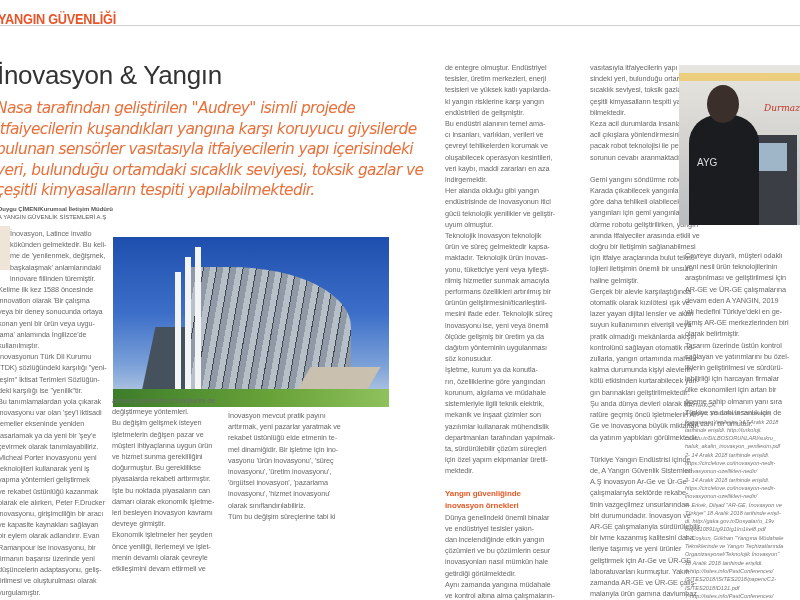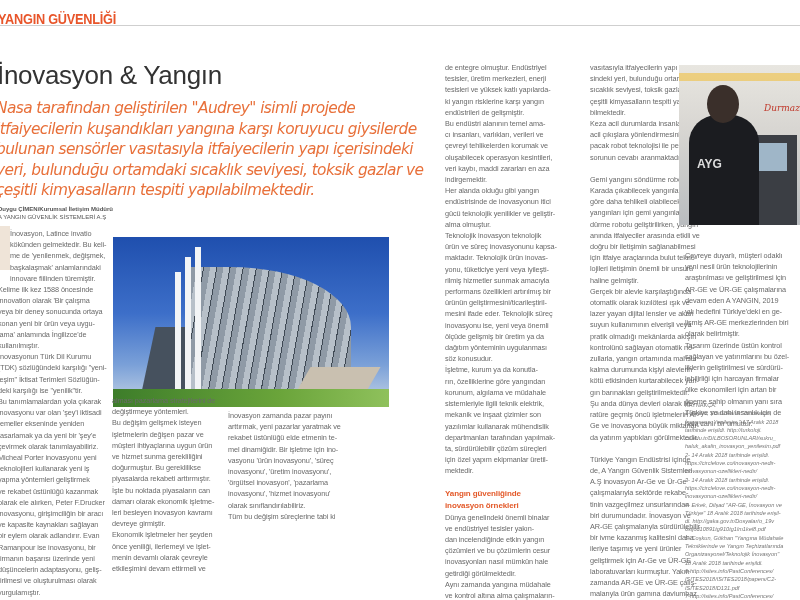--- a/index.html
+++ b/index.html
@@ -38,21 +38,21 @@
   .bld-left { position:absolute; left:35px; top:90px; width:50px; height:70px; background:#46515e; transform:skewX(-12deg); }
   .pillar { position:absolute; width:6px; background:#f2f4f6; }
   .grass { position:absolute; left:0; bottom:0; width:100%; height:18px; background:linear-gradient(90deg,#3d7d2a,#6aa43a 60%,#8fc15c); }
   .path { position:absolute; right:20px; bottom:0; width:70px; height:40px; background:#c9c0b0; transform:skewX(-30deg); }
   .photo-worker { position:absolute; left:679px; top:65px; width:121px; height:160px; overflow:hidden;
          background:linear-gradient(180deg,#e8e6e0 0%,#d8d6d2 40%,#b9bcbf 100%); }
   .worker-body { position:absolute; left:10px; top:50px; width:70px; height:115px; background:#1b1c20; border-radius:28px 28px 0 0; }
   .worker-head { position:absolute; left:28px; top:20px; width:32px; height:38px; background:#3a2f2a; border-radius:50%; }
   .machine { position:absolute; left:60px; top:70px; width:58px; height:90px; background:#3b3e44; }
   .screen { position:absolute; left:68px; top:78px; width:40px; height:28px; background:#9fb6c8; }
-  .logo-mark { position:absolute; left:18px; top:92px; font-size:12px; color:#ddd; font-weight:bold; }
+  .logo-mark { position:absolute; left:18px; top:92px; font-size:10px; color:#ddd; font-weight:normal; }
   .brand-mark { position:absolute; left:85px; top:38px; font-size:9px; color:#c0392b; font-style:italic; font-family:"DejaVu Serif", serif; }
   .yellow-bar { position:absolute; left:0; top:8px; width:121px; height:8px; background:#f0c040; opacity:0.6; }
 </style>
 </head>
 <body>
 
 <div class="section-tag">YANGIN GÜVENLİĞİ</div>
 <div class="rule"></div>
 <h1 class="title" style="margin:0;">İnovasyon &amp; Yangın</h1>
 
@@ -132,21 +132,21 @@
     <p>leri besleyen inovasyon kavramı</p>
     <p>devreye girmiştir.</p>
     <p>Ekonomik işletmeler her şeyden</p>
     <p>önce yeniliği, ilerlemeyi ve işlet-</p>
     <p>menin devamlı olarak çevreyle</p>
     <p>etkileşimini devam ettirmeli ve</p>
   </div>
 
 <div class="col col3">
   <div id="col3b">
-      <p>İnovasyon zamanda pazar payını</p>
+      <p>İnovasyon mevcut pratik payını</p>
       <p>arttırmak, yeni pazarlar yaratmak ve</p>
       <p>rekabet üstünlüğü elde etmenin te-</p>
       <p>mel dinamiğidir. Bir işletme için ino-</p>
       <p>vasyonu 'ürün inovasyonu', 'süreç</p>
       <p>inovasyonu', 'üretim inovasyonu',</p>
       <p>'örgütsel inovasyon', 'pazarlama</p>
       <p>inovasyonu', 'hizmet inovasyonu'</p>
       <p>olarak sınıflandırılabiliriz.</p>
       <p>Tüm bu değişim süreçlerine tabi ki</p>
     </div>
@@ -161,23 +161,23 @@
       <p>endüstrileri de gelişmiştir.</p>
       <p>Bu endüstri alanının temel ama-</p>
       <p>cı insanları, varlıkları, verileri ve</p>
       <p>çevreyi tehlikelerden korumak ve</p>
       <p>oluşabilecek operasyon kesintileri,</p>
       <p>veri kaybı,  maddi zararları en aza</p>
       <p>indirgemektir.</p>
       <p>Her alanda olduğu gibi yangın</p>
       <p>endüstrisinde de inovasyonun itici</p>
       <p>gücü teknolojik yenilikler ve geliştir-</p>
-      <p>alma olmuştur.</p>
+      <p>uyum olmuştur.</p>
       <p>Teknolojik inovasyon teknolojik</p>
-      <p>ürün ve süreç inovasyonunu kapsa-</p>
+      <p>ürün ve süreç gelmektedir kapsa-</p>
       <p>maktadır. Teknolojik ürün inovas-</p>
       <p>yonu, tüketiciye yeni veya iyileşti-</p>
       <p>rilmiş hizmetler sunmak amacıyla</p>
       <p>performans özellikleri artırılmış bir</p>
       <p>ürünün geliştirmesini/ticarileştiril-</p>
       <p>mesini ifade eder. Teknolojik süreç</p>
       <p>inovasyonu ise, yeni veya önemli</p>
       <p>ölçüde gelişmiş bir üretim ya da</p>
       <p>dağıtım yönteminin uygulanması</p>
       <p>söz konusudur.</p>

